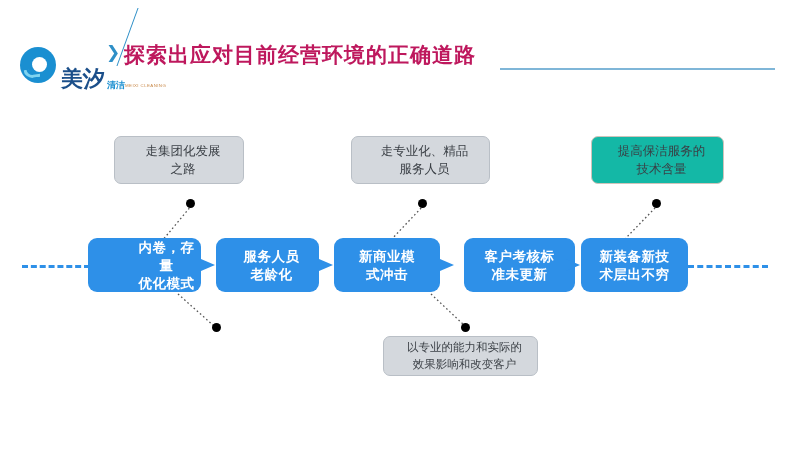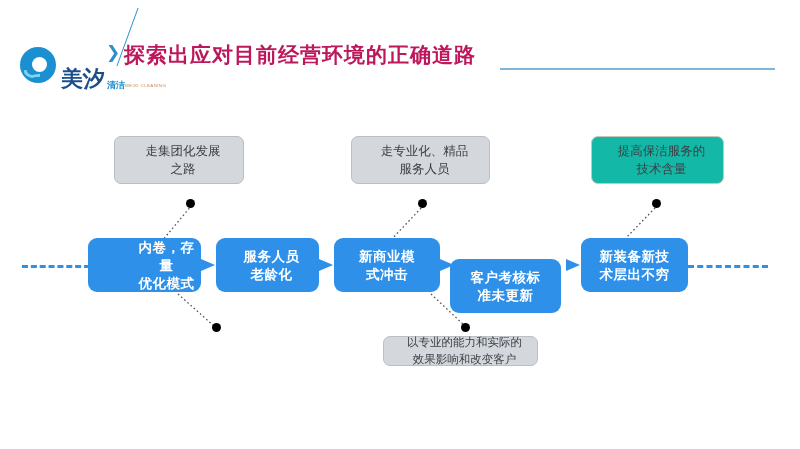--- a/index.html
+++ b/index.html
@@ -224,21 +224,21 @@
     <div class="notch" style="left:319px;"></div>
 
     <div class="blue-box" style="left:334px; width:106px;">
       <span class="bb-label">
         <span>新商业模</span><br>
         <span>式冲击</span>
       </span>
     </div>
     <div class="notch" style="left:440px;"></div>
 
-    <div class="blue-box" style="left:450px; width:111px;margin-top:21px;">
+    <div class="blue-box" style="left:464px; width:111px;">
       <span class="bb-label">
         <span>客户考核标</span><br>
         <span>准未更新</span>
       </span>
     </div>
     <div class="notch" style="left:566px;"></div>
 
     <div class="blue-box" style="left:581px; width:107px;">
       <span class="bb-label">
         <span>新装备新技</span><br>
@@ -254,21 +254,21 @@
     <div class="dot" style="left:212px; top:228px;"></div>
 
     <div class="conn" style="left:429px; top:197px;">
       <svg width="42" height="40">
           <line x1="2" y1="2" x2="36" y2="34" stroke="#555" stroke-width="1.3" stroke-dasharray="1.6 2.6"></line>
         </svg>
     </div>
     <div class="dot" style="left:461px; top:228px;"></div>
 
 
-    <div class="cap-box cap-gray" style="left:383px; top:241px; width:155px; height:30px; font-size:11.5px;">
+    <div class="cap-box cap-gray" style="left:383px; top:241px; width:155px; height:40px; font-size:11.5px;">
       <span>
         <span>以专业的能力和实际的</span><br>
         <span>效果影响和改变客户</span>
       </span>
     </div>
 
   </div>
 </div>
 
 </body></html>

